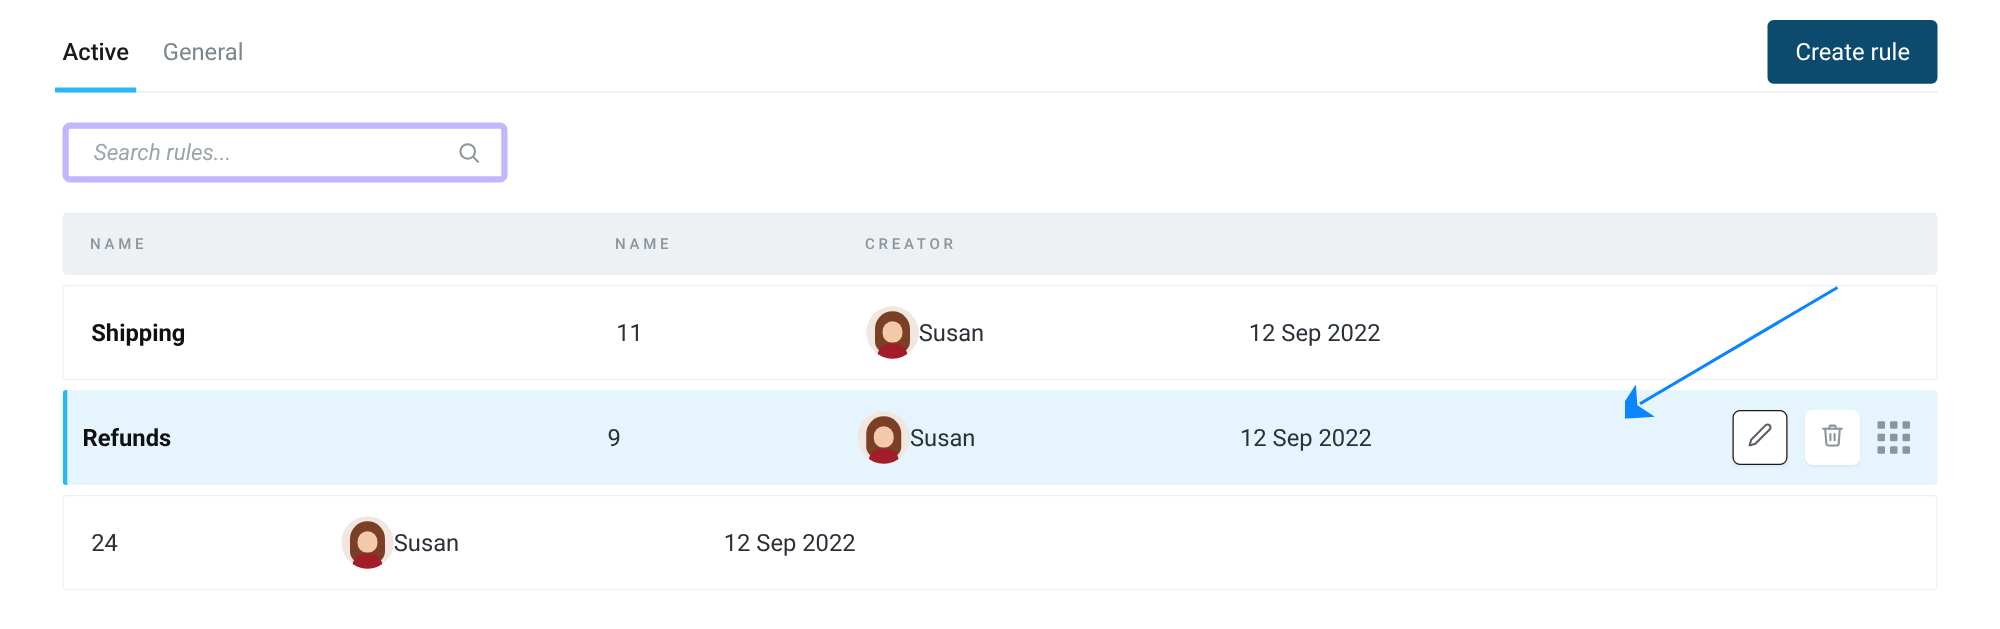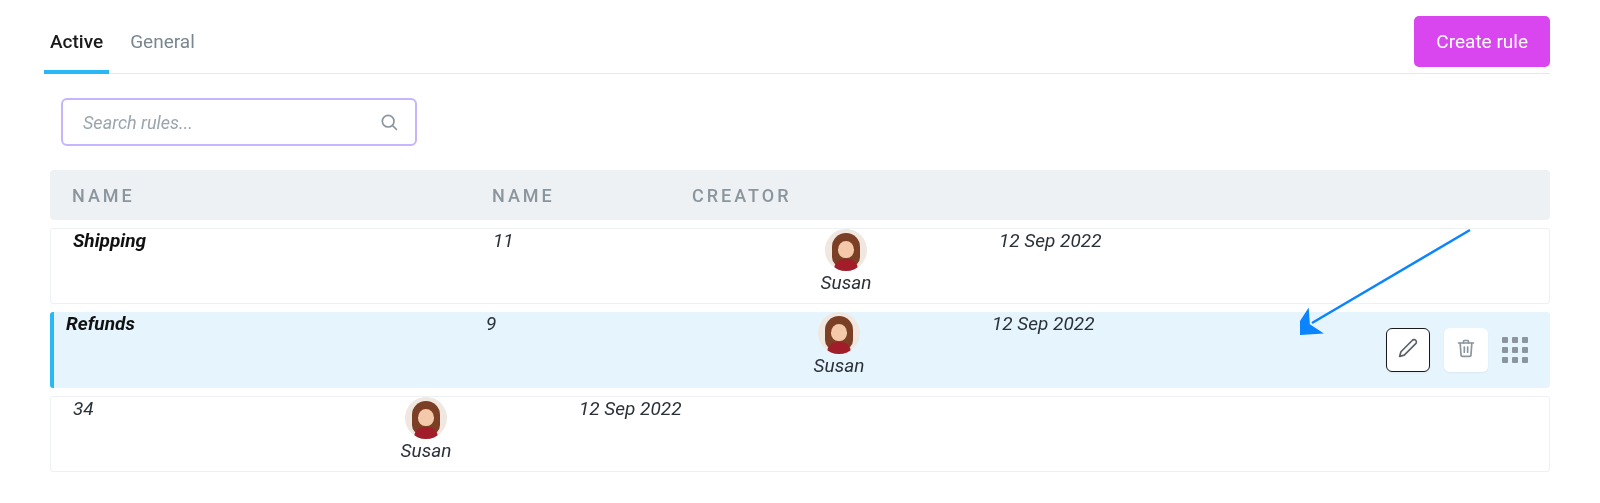--- a/index.html
+++ b/index.html
@@ -45,42 +45,41 @@
     .tab.active::after {
       content: "";
       position: absolute;
       bottom: -1px;
       left: -6px;
       right: -6px;
       height: 4px;
       background: #29b8f5;
     }
     .create-btn {
-      background: #d946ef;
+      background: #0c4a6e;
       color: #fff;
       border: none;
       border-radius: 5px;
       padding: 14px 22px;
       font-size: 19px;
       cursor: pointer;
       font-family: inherit;
     }
 
     
     .search-wrap {
       margin-top: 24px;
       margin-bottom: 24px;
       width: 356px;
       height: 48px;
-      border: 2px solid #c4b5fd;
+      border: 5px solid #c4b5fd;
       border-radius: 6px;
       display: flex;
       align-items: center;
       padding: 0 16px 0 20px;
-      margin-left: 11px;
     }
     .search-input {
       flex: 1;
       border: none;
       outline: none;
       font-size: 18px;
       font-style: italic;
       color: #1a1a1a;
       font-family: inherit;
       background: transparent;
@@ -93,52 +92,52 @@
 
     
     .thead {
       display: flex;
       align-items: center;
       background: #eef1f3;
       height: 50px;
       border-radius: 4px;
       padding: 0 22px;
       color: #8a959e;
-      font-size: 18px;
+      font-size: 12px;
       letter-spacing: 3px;
       font-weight: 500;
     }
     .col-name   { flex: 0 0 420px; }
     .col-count  { flex: 0 0 200px; }
     .col-creator{ flex: 0 0 306px; }
     .col-created{ flex: 0 0 260px; }
     .col-actions{ flex: 1; display: flex; justify-content: flex-end; gap: 14px; align-items: center; }
 
     
     .tbody { margin-top: 8px; }
     .row {
       display: flex;
+      align-items: center;
       height: 76px;
       padding: 0 22px;
       border: 1px solid #eef1f3;
       border-radius: 3px;
       margin-bottom: 8px;
       font-size: 19px;
       color: #2a3138;
       position: relative;
-      font-style: italic;
     }
     .row .col-name { font-weight: 700; color: #111; }
     .row.selected {
       background: #e6f5fd;
       border: none;
       border-left: 4px solid #29b8f5;
       padding-left: 12px;
     }
-    .creator-cell { display: flex; align-items: center; gap: 0; flex-direction: column; }
+    .creator-cell { display: flex; align-items: center; gap: 0; }
     .avatar {
       width: 42px;
       height: 42px;
       border-radius: 50%;
       background: #efe7e0;
       position: relative;
       overflow: hidden;
       flex-shrink: 0;
     }
     .avatar::before {
@@ -301,21 +300,21 @@
             <span></span>
             <span></span>
           <span></span>
             <span></span>
             <span></span>
         </div>
       </div>
     </div>
 
     <div class="row">
-      <div class="col-count">34</div>
+      <div class="col-count">24</div>
       <div class="col-creator">
         <div class="creator-cell">
           <div class="avatar">
               <span class="shirt"></span>
               <span class="glasses">
                 <span></span>
                 <span></span>
               </span>
             </div>
           <span>Susan</span>

